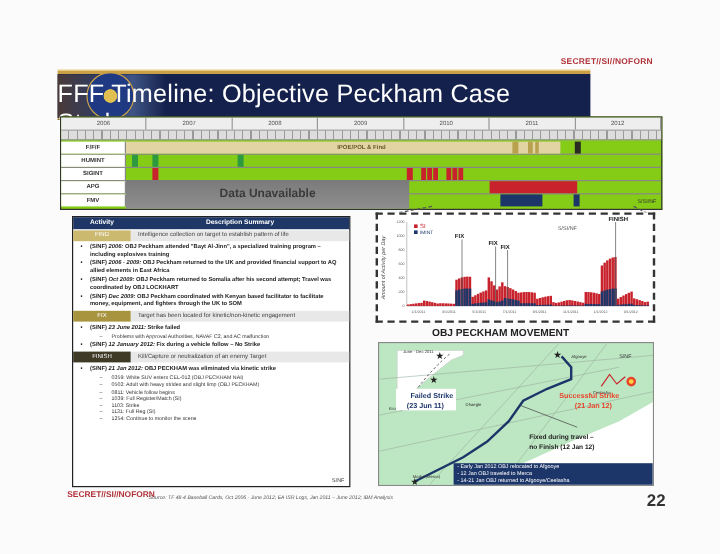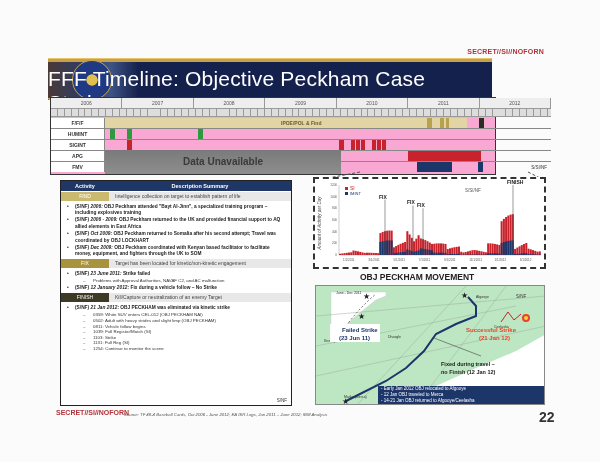--- a/index.html
+++ b/index.html
@@ -3,21 +3,21 @@
 <meta charset="utf-8">
 <style>
   * { box-sizing: border-box; margin: 0; padding: 0; }
   body { width: 600px; height: 462px; background: #fbfbfb; font-family: "Liberation Sans", sans-serif; position: relative; overflow: hidden; }
   .classif-top { position: absolute; right: 56px; top: 48px; color: #b0333a; font-size: 7px; font-weight: bold; letter-spacing: 0.2px; }
   .banner { position: absolute; left: 48px; top: 58px; width: 444px; height: 42px; background: linear-gradient(#c9a046 0 3px, #15214d 3px 39px, #c9a046 39px); border-top: 1px solid #e6c46c; border-bottom: 1px solid #8b6a22; }
   .banner-photo { position: absolute; left: 0; top: 3px; width: 90px; height: 36px; background: linear-gradient(90deg, #4a3a38, #2e3c66 40%, #3e5484 70%, #15214d); }
   .banner-seal { position: absolute; left: 24px; top: 1px; width: 40px; height: 40px; border-radius: 50%; background: radial-gradient(circle, #e0c050 0 20%, #1f3a82 22% 72%, #d7b449 74% 80%, #1f3a82 82%); border: 1px solid #c9a046; }
   .banner-title { position: absolute; right: 8px; top: 8px; color: #ffffff; font-size: 21px; letter-spacing: 0.2px; }
 
-  .timeline { position: absolute; left: 50px; top: 97px; width: 446px; height: 78px; border: 1px solid #333; background: #f9a8d4; }
+  .timeline { position: absolute; left: 50px; top: 97px; width: 502px; height: 78px; border: 1px solid #333; background: #84cc16; }
   .years { position: absolute; left: 0; top: 0; width: 500px; height: 11px; display: flex; background: #eee; border-bottom: 1px solid #999; }
   .year { flex: 1; border-right: 1px solid #999; font-size: 5px; color: #555; text-align: center; line-height: 11px; }
   .months { position: absolute; left: 0; top: 11px; width: 500px; height: 8px; background: repeating-linear-gradient(90deg, #ddd 0 5.9px, #999 5.9px 6.9px); border-bottom: 1px solid #999; }
   .row { position: absolute; left: 0; width: 500px; height: 11px; border-bottom: 1px solid #888; }
   .row-label { position: absolute; left: 0; top: 0; width: 54px; height: 10px; font-size: 5px; font-weight: bold; color: #333; text-align: center; line-height: 10px; border-right: 1px solid #888; background: #fff; }
   .seg { position: absolute; top: 0; height: 10px; }
   .unavail { position: absolute; left: 54px; top: 52px; width: 236px; height: 24px; background: linear-gradient(#7a7a7a, #8e8e8e); color: #3a3a3a; font-size: 10px; font-weight: bold; text-align: center; line-height: 24px; }
   .ipoe { position: absolute; font-size: 5px; font-weight: bold; color: #6b5a2a; top: 2px; left: 230px; }
   .snf-small { position: absolute; font-size: 4.5px; color: #333; }
 

